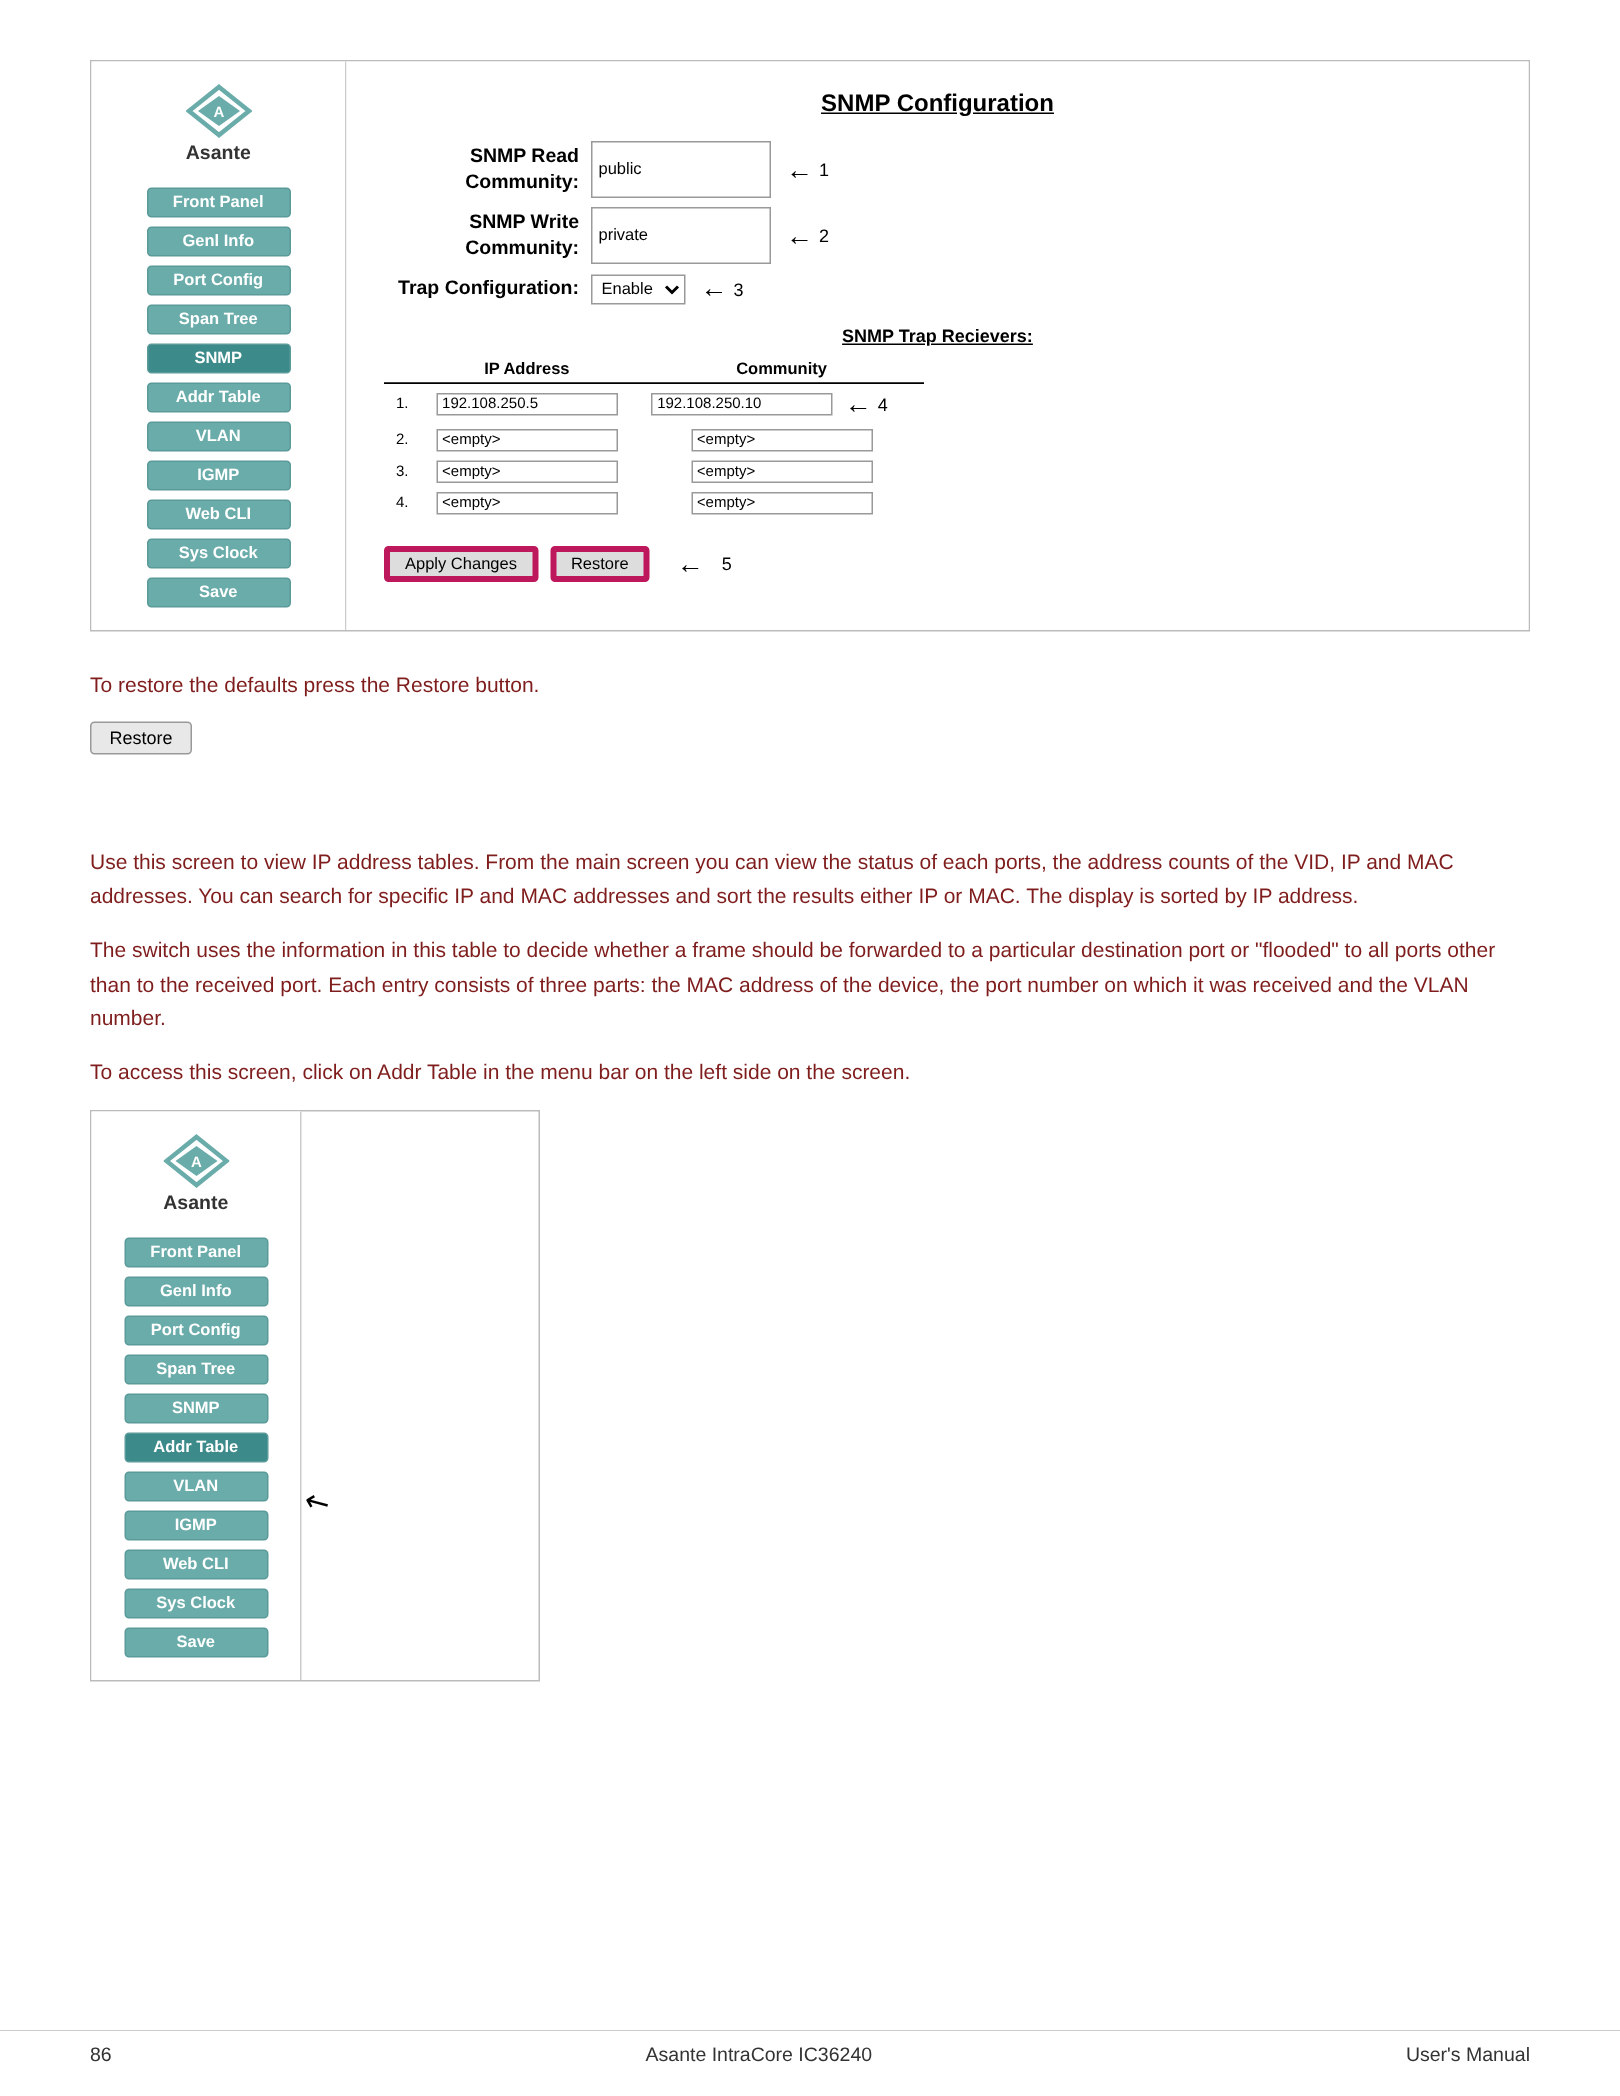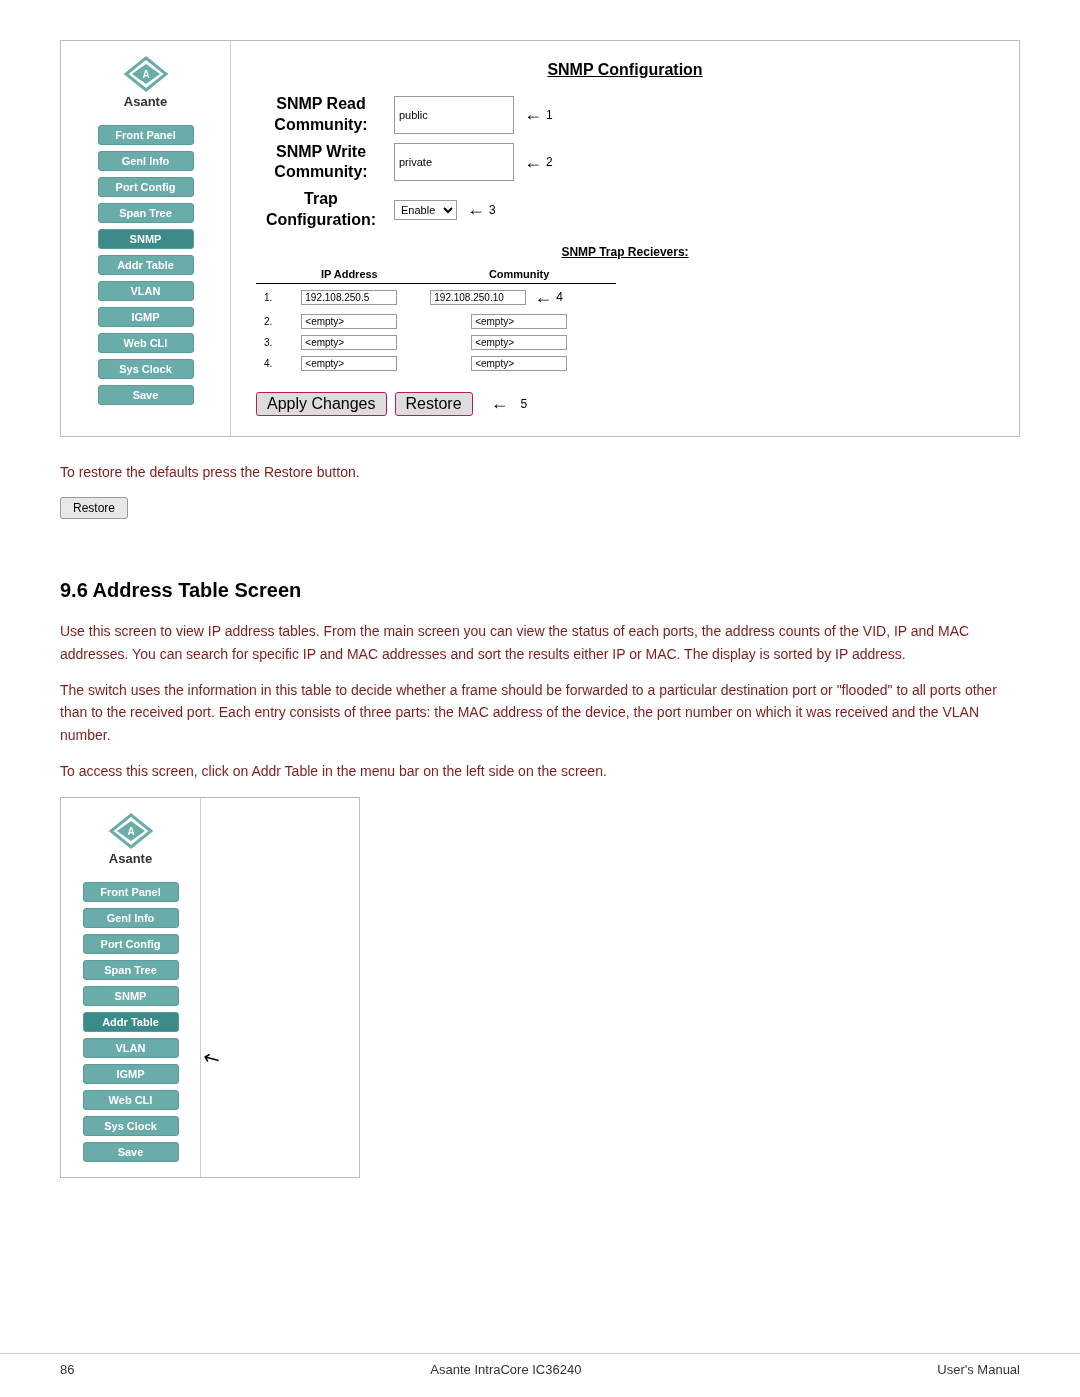--- a/index.html
+++ b/index.html
@@ -82,23 +82,23 @@
       font-family: Arial, sans-serif;
     }
 
     .form-row {
       display: flex;
       align-items: center;
       margin-bottom: 6px;
     }
 
     .form-label {
-      font-size: 16px;
-      font-weight: bold;
-      text-align: center;
+      font-size: 13px;
+      font-weight: bold;
+      text-align: right;
       margin-right: 8px;
       line-height: 1.3;
     }
 
     .form-input {
       border: 1px solid #999;
       padding: 12px 4px;
       font-size: 11px;
       width: 120px;
       background: #fff;
@@ -143,36 +143,36 @@
     .trap-table .row-num {
       text-align: right;
       font-size: 10px;
       padding-right: 4px;
     }
 
     .trap-input {
       border: 1px solid #999;
       padding: 1px 3px;
       font-size: 10px;
-      width: 96px;
+      width: 121px;
       background: #fff;
     }
 
     .buttons-row {
       display: flex;
       gap: 8px;
       align-items: center;
       margin-top: 8px;
     }
 
     .action-btn {
-      border: 1px solid #be185d;
+      border: 4px solid #be185d;
       background: #ddd;
       padding: 2px 10px;
-      font-size: 16px;
+      font-size: 11px;
       border-radius: 3px;
       cursor: pointer;
     }
 
     
     .body-text {
       font-size: 14px;
       line-height: 1.6;
       margin-bottom: 14px;
       color: #7f1d1d;
@@ -345,21 +345,20 @@
       </div>
     </div>
   </div>
 
   <p class="body-text">To restore the defaults press the Restore button.</p>
 
   <div style="margin-bottom: 30px;">
     <button class="restore-standalone">Restore</button>
   </div>
 
-  <h2 class="section-heading">9.6 Address Table Screen</h2>
 
   <p class="body-text">Use this screen to view IP address tables. From the main screen you can view the status of each ports, the address counts of the VID, IP and MAC addresses. You can search for specific IP and MAC addresses and sort the results either IP or MAC. The display is sorted by IP address.</p>
   <p class="body-text">The switch uses the information in this table to decide whether a frame should be forwarded to a particular destination port or "flooded" to all ports other than to the received port. Each entry consists of three parts: the MAC address of the device, the port number on which it was received and the VLAN number.</p>
   <p class="body-text">To access this screen, click on Addr Table in the menu bar on the left side on the screen.</p>
 
   <div class="screenshot2-container" style="border: 1px solid #bbb; width: 300px; position: relative;">
 
     <div class="sidebar" style="width:140px; min-width:140px;">
       <div class="logo-area asante-logo">
         <svg class="logo-chevron" viewBox="0 0 44 36">

